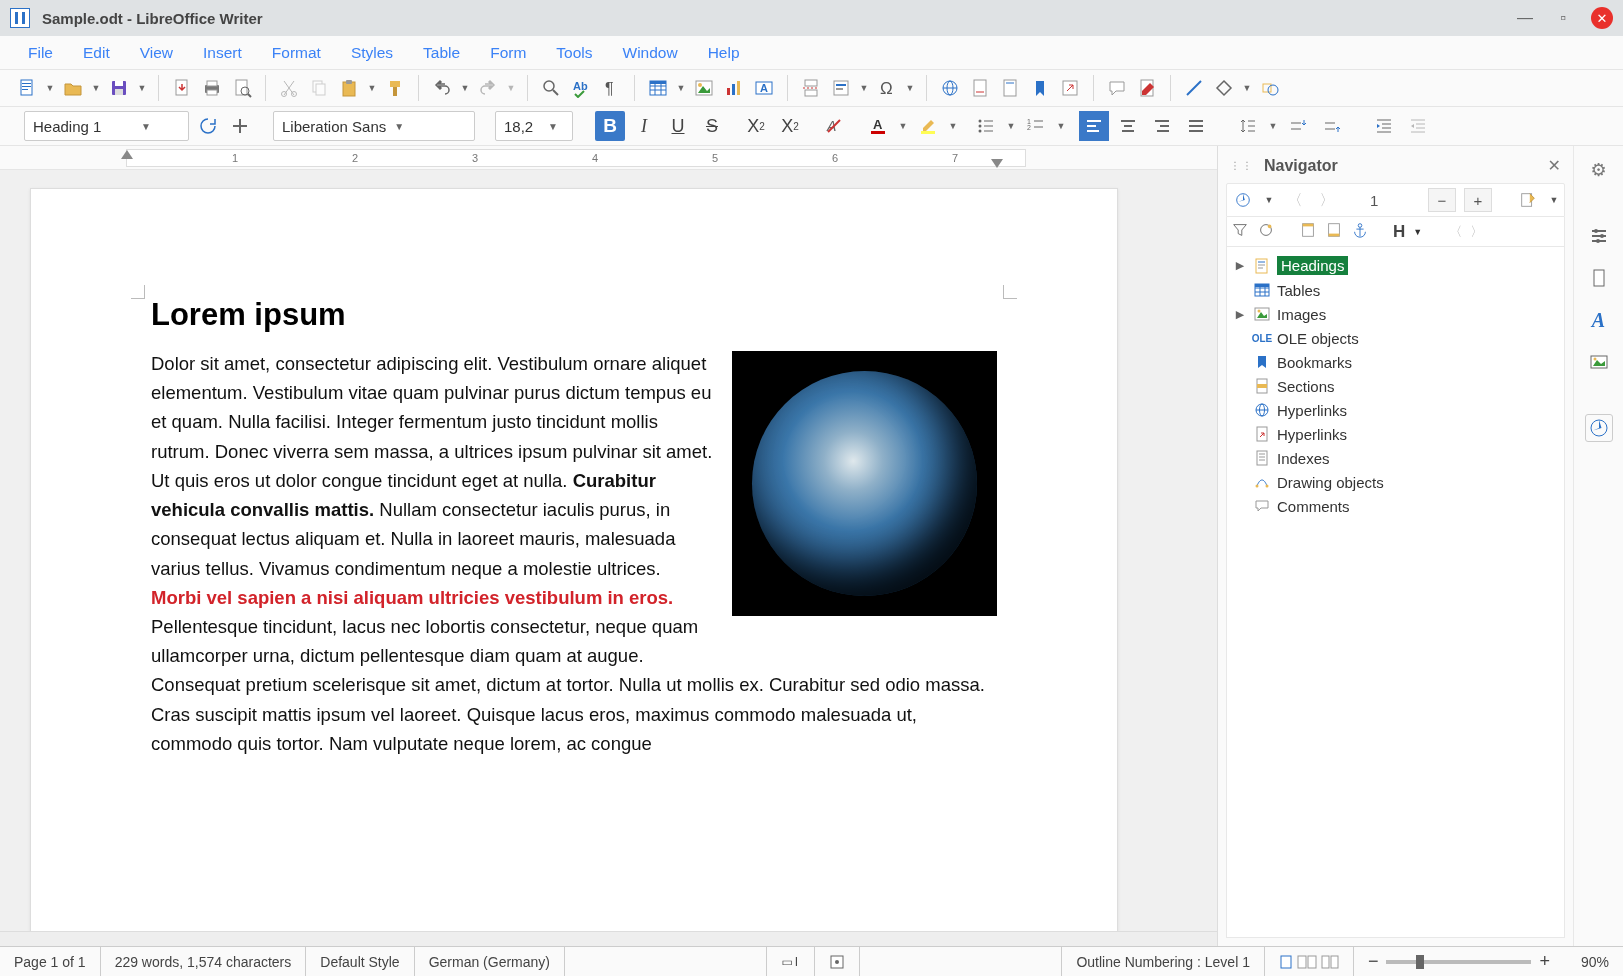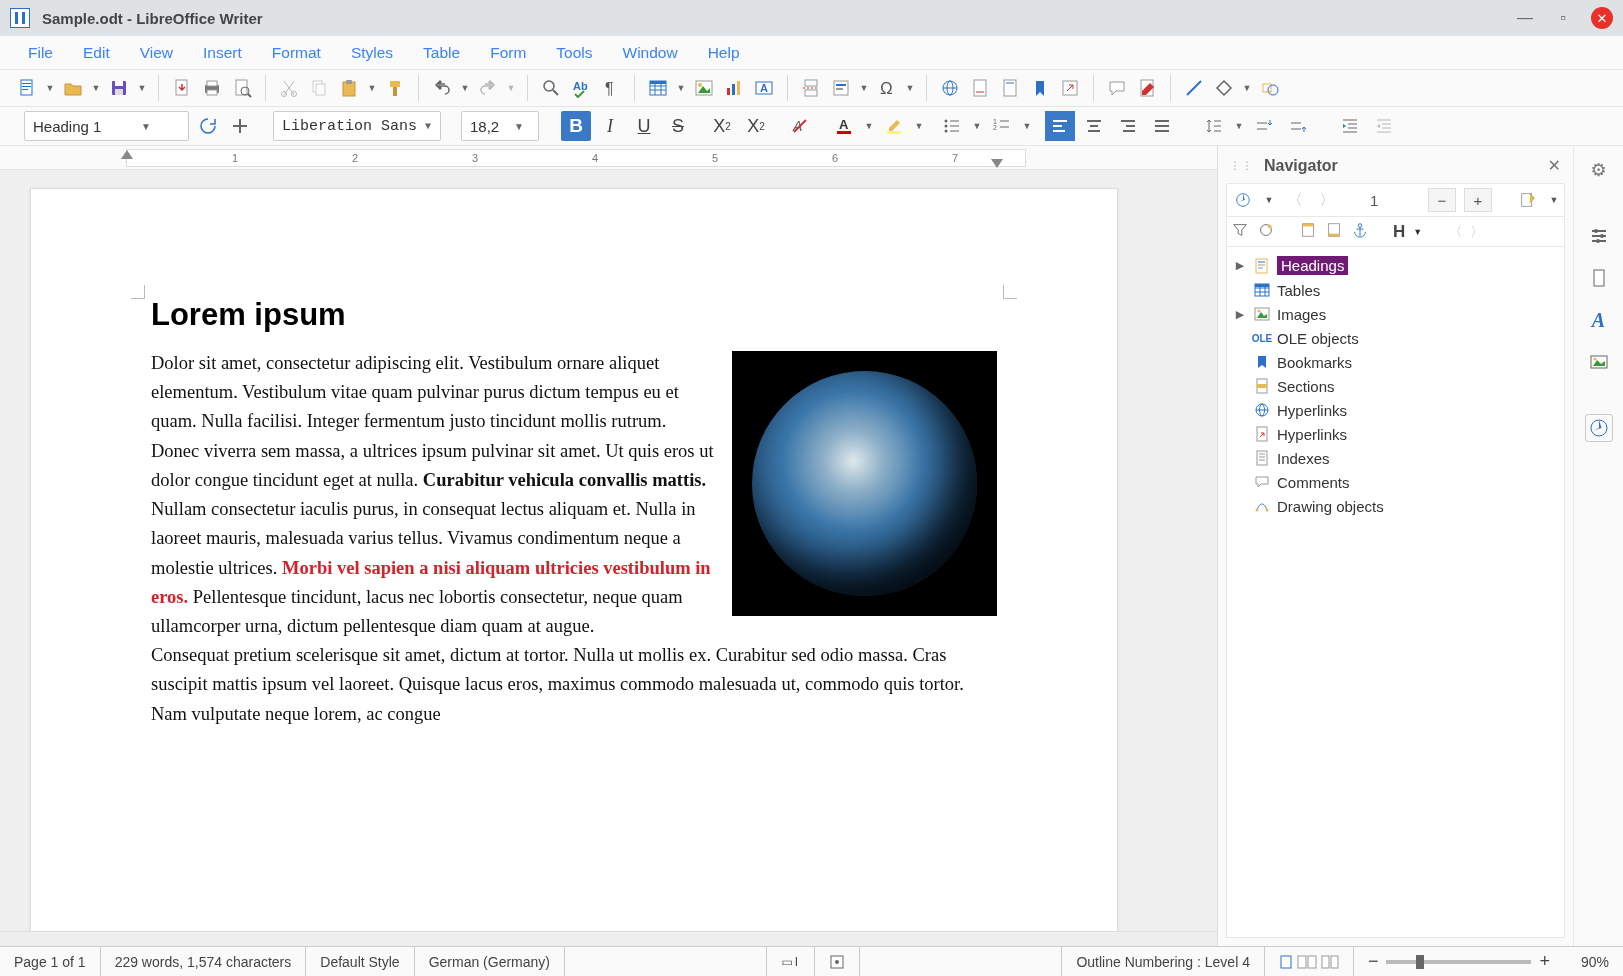--- a/index.html
+++ b/index.html
@@ -31,39 +31,39 @@
 .ruler .body { width: 900px; height: 18px; background: #fff; border: 1px solid #ddd; position: relative; margin-left: 96px; }
 .ruler .body .tick { position: absolute; top: 2px; font-size: 11px; }
 .ruler .marker { position: absolute; width: 0; height: 0; border-left: 6px solid transparent; border-right: 6px solid transparent; border-bottom: 9px solid #888; top: 0; }
 .docscroll { flex: 1; overflow: hidden; position: relative; }
 .page { width: 1088px; min-height: 900px; background: #fff; margin: 18px 30px; border: 1px solid #ddd; box-shadow: 0 1px 3px rgba(0,0,0,0.08); padding: 108px 120px 40px 120px; position: relative; }
 .page .corner { position: absolute; width: 14px; height: 14px; border: 1px solid #bbb; }
 .page .ctl { top: 96px; left: 100px; border-right: none; border-bottom: none; transform: rotate(180deg); }
 .page .ctr { top: 96px; right: 100px; border-left: none; border-bottom: none; transform: rotate(180deg); }
 .page h1 { font-family: "Liberation Sans", Arial, sans-serif; font-size: 31px; font-weight: bold; color: #000; margin-bottom: 16px; }
 .page h2 { font-family: "Liberation Sans", Arial, sans-serif; font-size: 22px; font-weight: bold; color: #000; margin: 24px 0 14px; }
-.page p { font-family: Liberation Serif, serif; font-size: 18.5px; line-height: 1.58; color: #111; }
+.page p { font-family: Liberation Sans, sans-serif; font-size: 18.5px; line-height: 1.58; color: #111; }
 .page p b { font-weight: bold; }
 .page p .red { color: #d2232a; font-weight: bold; }
 .page .imgfloat { float: right; width: 265px; height: 265px; background: #000; margin: 2px 0 10px 16px; position: relative; overflow: hidden; display: flex; align-items: center; justify-content: center; }
 .page .earth { width: 225px; height: 225px; border-radius: 50%; background: radial-gradient(circle at 45% 40%, #dfe8ec 0%, #8fb0c8 16%, #3b77aa 38%, #2a5a86 55%, #173f63 70%, #061a2e 100%); position: relative; box-shadow: inset -20px -24px 42px rgba(0,0,0,0.8); }
 .sidepanel { width: 406px; background: #fafafa; border-left: 1px solid #ddd; display: flex; }
 .navig { flex: 1; display: flex; flex-direction: column; padding: 8px; }
 .navig-hdr { display: flex; align-items: center; gap: 10px; padding: 2px 4px 8px; }
 .navig-hdr .grip { color: #999; letter-spacing: 2px; font-size: 10px; }
 .navig-hdr .ttl { font-size: 16px; font-weight: 600; color: #555; flex: 1; }
 .navig-hdr .cls { color: #777; font-size: 16px; }
 .navig-tb { display: flex; align-items: center; gap: 8px; padding: 4px; border: 1px solid #e8e8e8; background: #fff; border-radius: 2px 2px 0 0; }
 .navig-tb .ntb { font-size: 15px; color: #555; display: flex; align-items: center; justify-content: center; width: 24px; height: 24px; }
 .navig-tb2 { display: flex; align-items: center; gap: 8px; padding: 4px; border: 1px solid #e8e8e8; border-top: none; background: #fff; }
 .navig-tree { flex: 1; background: #fff; border: 1px solid #e8e8e8; border-top: none; padding: 6px 4px; overflow: auto; }
 .tree-row { display: flex; align-items: center; gap: 6px; padding: 3px 2px; font-size: 15px; color: #333; }
 .tree-row .tw { width: 14px; text-align: center; color: #666; font-size: 11px; }
 .tree-row .ic { width: 18px; height: 18px; display: flex; align-items: center; justify-content: center; font-size: 14px; }
-.tree-row.sel .lbl { background: #701a75; color: #fff; padding: 1px 4px; }
+.tree-row.sel .lbl { background: #15803d; color: #fff; padding: 1px 4px; }
 .navig-foot { border: 1px solid #e8e8e8; border-top: none; background: #fff; padding: 6px 10px; font-size: 14.5px; color: #444; }
 .sidetabs { width: 50px; border-left: 1px solid #e8e8e8; background: #fafafa; display: flex; flex-direction: column; align-items: center; gap: 14px; padding-top: 10px; }
 .sidetabs .st { width: 28px; height: 28px; display: flex; align-items: center; justify-content: center; color: #2b71c7; font-size: 18px; border: 1px solid transparent; border-radius: 3px; }
 .sidetabs .st.gear { color: #777; }
 .statusbar { height: 30px; border-top: 1px solid #ccc; background: #fafafa; display: flex; align-items: center; font-size: 14px; color: #444; }
 .statusbar .cell { padding: 0 14px; border-right: 1px solid #ccc; height: 100%; display: flex; align-items: center; }
 .statusbar .spacer { flex: 1; }
 .statusbar .zoom { display: flex; align-items: center; gap: 8px; padding: 0 14px; }
 .slider { width: 145px; height: 4px; background: #bbb; position: relative; }
 .slider .thumb { width: 8px; height: 14px; background: #666; position: absolute; top: -5px; left: 30px; }
@@ -330,21 +330,21 @@
         <path d="M17 3v5h-5" fill="none" stroke="#2b71c7" stroke-width="1.5"></path>
       </svg>
     </div>
   <div class="tb">
       <svg viewBox="0 0 20 20">
         <line x1="10" y1="3" x2="10" y2="17" stroke="#666" stroke-width="2"></line>
         <line x1="3" y1="10" x2="17" y2="10" stroke="#666" stroke-width="2"></line>
       </svg>
     </div>
   <div style="width:8px"></div>
-  <div class="combo" style="width:168px;font-family:Liberation Mono, monospace;">
+  <div class="combo" style="width:202px;">
     <span class="txt">Liberation Sans</span>
     <span class="dd">▼</span>
   </div>
   <div style="width:8px"></div>
   <div class="combo" style="width:78px;">
     <span class="txt" style="min-width:36px">18,2</span>
     <span class="dd">▼</span>
   </div>
   <div style="width:10px"></div>
   <div class="grp">
@@ -665,35 +665,35 @@
                 <line x1="5" y1="7" x2="11" y2="7" stroke="#999"></line>
                 <line x1="5" y1="10" x2="11" y2="10" stroke="#999"></line>
               </svg>
             </span>
             <span class="lbl">Indexes</span>
           </div>
         <div class="tree-row">
             <span class="tw"></span>
             <span class="ic">
               <svg width="16" height="16" viewBox="0 0 16 16">
-                <path d="M2 3h12v7H7l-3 3v-3H2z" fill="#fff" stroke="#999"></path>
-              </svg>
-            </span>
-            <span class="lbl">Comments</span>
-          </div>
-        <div class="tree-row">
-            <span class="tw"></span>
-            <span class="ic">
-              <svg width="16" height="16" viewBox="0 0 16 16">
                 <path d="M3 12c3-8 7-8 10 0" fill="none" stroke="#2b71c7"></path>
                 <circle cx="3" cy="12" r="1.5" fill="#e9b954"></circle>
                 <circle cx="13" cy="12" r="1.5" fill="#e9b954"></circle>
               </svg>
             </span>
             <span class="lbl">Drawing objects</span>
+          </div>
+        <div class="tree-row">
+            <span class="tw"></span>
+            <span class="ic">
+              <svg width="16" height="16" viewBox="0 0 16 16">
+                <path d="M2 3h12v7H7l-3 3v-3H2z" fill="#fff" stroke="#999"></path>
+              </svg>
+            </span>
+            <span class="lbl">Comments</span>
           </div>
       </div>
     </div>
     <div class="sidetabs">
       <div class="st gear">⚙</div>
       <div style="height:10px"></div>
       <div class="st">
           <svg width="20" height="20" viewBox="0 0 20 20">
             <line x1="3" y1="5" x2="17" y2="5" stroke="#666" stroke-width="2"></line>
             <line x1="3" y1="10" x2="17" y2="10" stroke="#666" stroke-width="2"></line>
@@ -734,21 +734,21 @@
   <div class="cell">German (Germany)</div>
   <div class="cell spacer"></div>
   <div class="cell" style="font-size:12px;letter-spacing:2px;">▭I</div>
   <div class="cell">
       <svg width="16" height="16" viewBox="0 0 16 16">
         <rect x="2" y="2" width="12" height="12" fill="#fff" stroke="#666"></rect>
         <circle cx="8" cy="8" r="2" fill="#666"></circle>
       </svg>
     </div>
   <div class="cell spacer"></div>
-  <div class="cell">Outline Numbering : Level 4</div>
+  <div class="cell">Outline Numbering : Level 1</div>
   <div class="cell" style="display:flex;gap:4px;">
     <svg width="14" height="16" viewBox="0 0 14 16">
         <rect x="2" y="2" width="10" height="12" fill="#fff" stroke="#2b71c7"></rect>
       </svg>
     <svg width="20" height="16" viewBox="0 0 20 16">
         <rect x="1" y="2" width="8" height="12" fill="#fff" stroke="#999"></rect>
         <rect x="11" y="2" width="8" height="12" fill="#fff" stroke="#999"></rect>
       </svg>
     <svg width="18" height="16" viewBox="0 0 18 16">
         <rect x="1" y="2" width="7" height="12" fill="#fff" stroke="#999"></rect>

